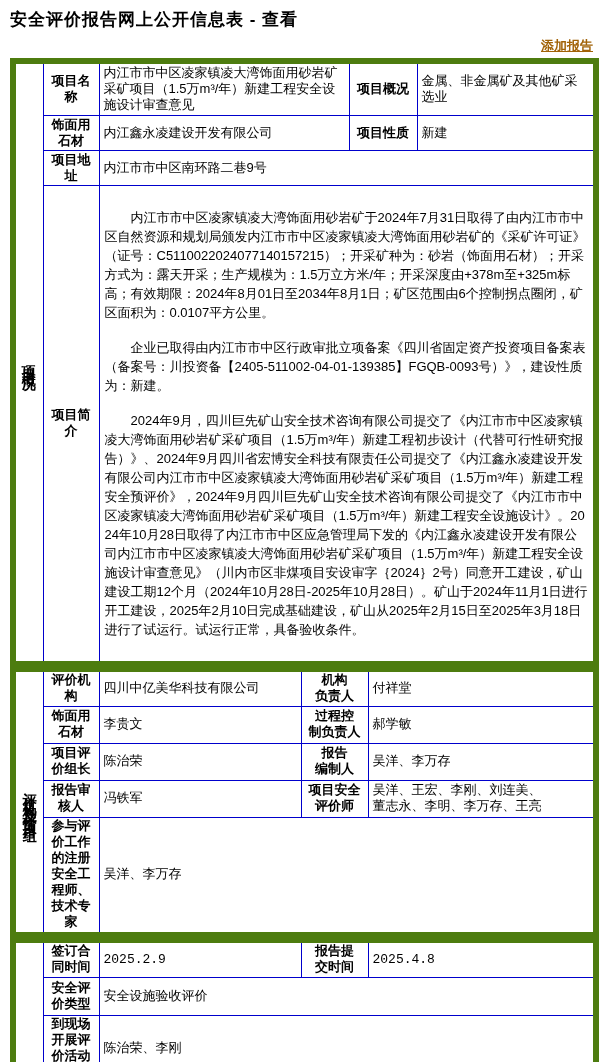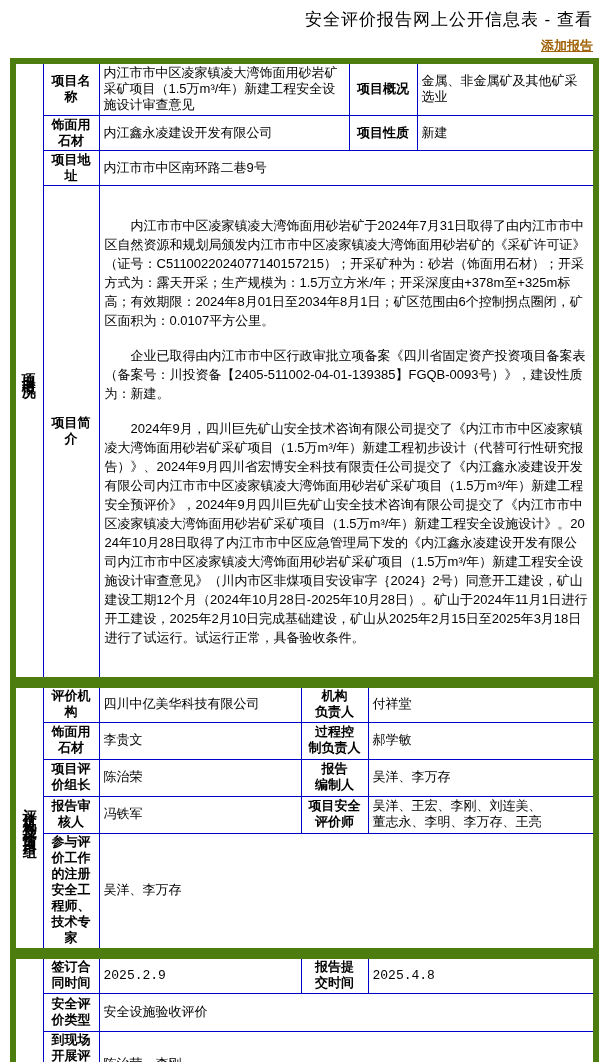--- a/index.html
+++ b/index.html
@@ -1,30 +1,30 @@
 <!DOCTYPE html>
 <html lang="zh"><head>
 <meta charset="utf-8">
 <style>
   html,body{margin:0;padding:0;background:#fff;}
   body{width:603px;font-family:"Liberation Sans","DejaVu Sans",sans-serif;color:#000;}
   .page{padding:5px 10px 2px 10px;}
-  h1{font-size:17px;font-weight:normal;text-align:right;margin:3px 0 5px 0;letter-spacing:1px;}
+  h1{font-size:17px;font-weight:bold;text-align:left;margin:3px 0 5px 0;letter-spacing:1px;}
   .add-row{text-align:right;margin:0 0 3px 0;}
   .add-link{font-size:13px;font-weight:bold;color:#a16207;text-decoration:underline;cursor:pointer;}
   table.t{border-collapse:collapse;table-layout:fixed;width:583px;border:6px solid #4d7c0f;}
   table.t2,table.t3{margin-top:-1px;font-family:Liberation Mono, monospace;}
   td{border:1px solid #0000cc;font-size:13px;line-height:16px;vertical-align:middle;
      white-space:pre-line;overflow:hidden;word-break:break-all;}
   td.sec{text-align:center;}
   .vlabel{writing-mode:vertical-lr;text-orientation:upright;font-weight:bold;font-size:14px;
           letter-spacing:4px;margin:0 auto;}
   td.lbl{font-weight:bold;text-align:center;padding:1px 2px;}
   td.val{padding:1px 4px;text-align:left;}
-  td.intro{vertical-align:middle;padding:14px 5px;}
+  td.intro{vertical-align:middle;padding:6px 5px;}
   .para{margin:0;text-indent:2em;line-height:19px;font-size:13px;word-break:break-all;}
   col.c1{width:30px;} col.c2{width:56px;}
   table.t1 col.c3{width:250px;} table.t1 col.c4{width:68px;} table.t1 col.c5{width:179px;}
   table.t2 col.c3,table.t3 col.c3{width:202px;}
   table.t2 col.c4,table.t3 col.c4{width:67px;}
   table.t2 col.c5,table.t3 col.c5{width:228px;}
 </style>
 </head>
 <body>
 

